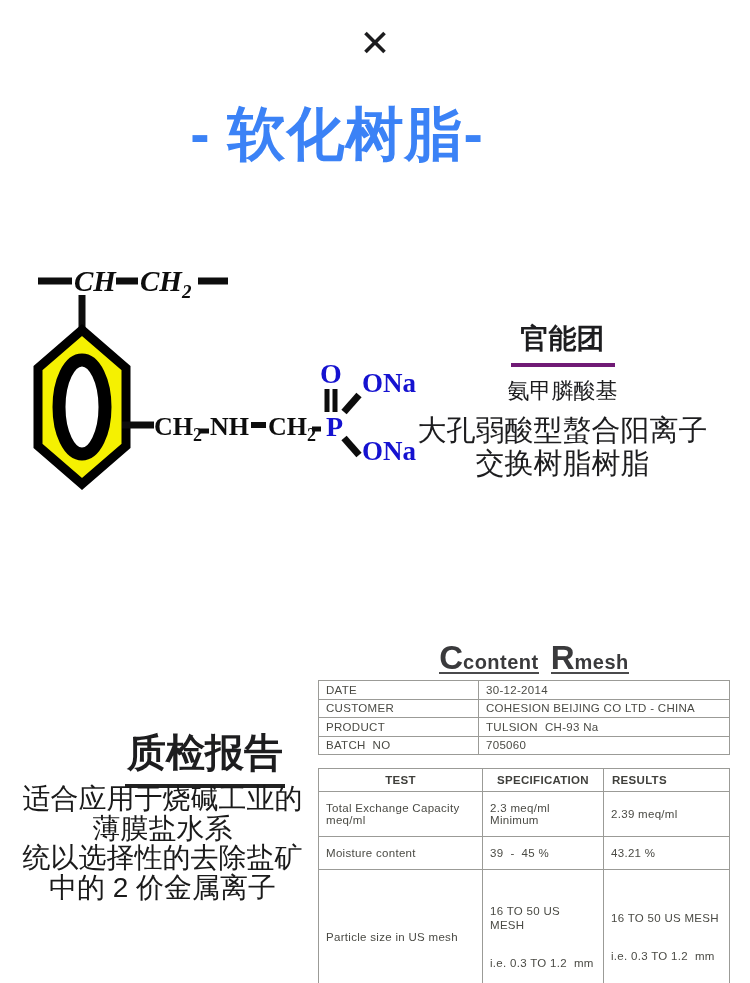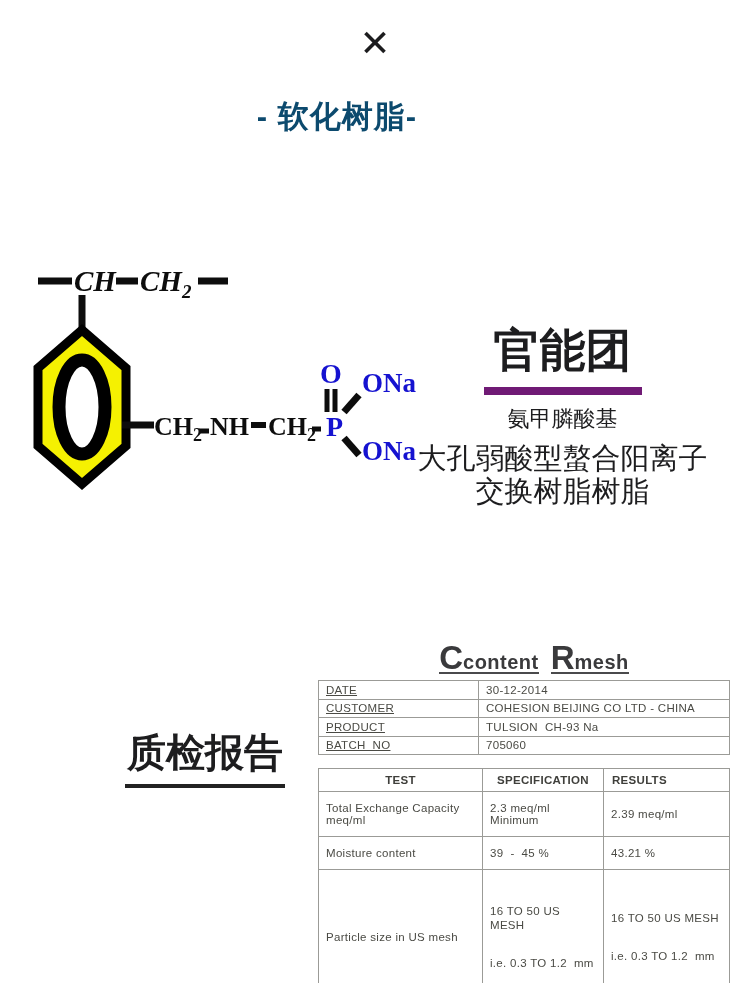--- a/index.html
+++ b/index.html
@@ -5,35 +5,35 @@
   html,body{margin:0;padding:0;}
   body{background:#ffffff;font-family:"Liberation Sans","DejaVu Sans",sans-serif;}
   .page{position:relative;width:750px;height:983px;background:#ffffff;overflow:hidden;}
 
   
   .close-icon{position:absolute;top:24px;left:0;width:750px;text-align:center;
     font-size:37px;font-weight:900;color:#1c1c1e;line-height:40px;cursor:pointer;}
 
   
   .page-title{position:absolute;top:96px;left:0;width:674px;text-align:center;
-    font-size:31px;font-weight:800;color:#0c4a6e;letter-spacing:1px;}
+    font-size:58px;font-weight:800;color:#3b82f6;letter-spacing:1px;}
 
   
   .molecule{position:absolute;left:20px;top:248px;}
   .mol-bb{font-family:"Liberation Serif","DejaVu Serif",serif;font-style:italic;font-weight:bold;font-size:29px;fill:#0d0d0d;}
   .mol-bb .sub{font-size:19px;}
   .mol-chain{font-family:"Liberation Serif","DejaVu Serif",serif;font-weight:bold;font-size:26px;fill:#0d0d0d;}
   .mol-chain .sub{font-size:18px;}
   .mol-blue{font-family:"Liberation Serif","DejaVu Serif",serif;font-weight:bold;font-size:27px;fill:#1512d0;}
   .mol-blue-lg{font-family:"Liberation Serif","DejaVu Serif",serif;font-weight:bold;font-size:28px;fill:#1512d0;}
 
   
   .fg-block{position:absolute;left:375px;top:320px;width:375px;text-align:center;color:#1d1d1f;}
-  .fg-heading{display:inline-block;font-size:46px;font-weight:800;
-    border-bottom:8px solid #701a75;padding:0 10px 5px 10px;}
+  .fg-heading{display:inline-block;font-size:28px;font-weight:800;
+    border-bottom:4px solid #701a75;padding:0 10px 5px 10px;}
   .fg-line1{margin-top:9px;font-size:22px;}
   .fg-line2{margin-top:8px;font-size:29px;line-height:33px;}
   .fg-line3{font-size:29px;line-height:33px;}
 
   
   .qc-heading-wrap{position:absolute;left:0;top:726px;width:410px;text-align:center;}
   .qc-heading{display:inline-block;font-size:39px;font-weight:800;color:#1d1d1f;
     border-bottom:4px solid #222;padding:0 2px 4px 2px;}
   .qc-text{position:absolute;left:5px;top:784px;width:315px;text-align:center;
     font-size:28px;line-height:29.5px;color:#1a1a1a;}
@@ -45,21 +45,21 @@
   .report-title .word{border-bottom:2px solid #4a4a4c;padding-bottom:0px;}
   .report-title .cap{font-size:33px;}
   .report-title .rest{font-size:20px;letter-spacing:.5px;}
   .report-title .gap{display:inline-block;width:12px;}
 
   table.rep{border-collapse:collapse;width:412px;table-layout:fixed;
     font-size:11.5px;color:#4a4a44;letter-spacing:.3px;}
   table.rep td, table.rep th{border:1px solid #9b9b97;white-space:pre-wrap;vertical-align:middle;}
 
   .info-table td{padding:1.5px 7px;height:14.5px;}
-  .info-table .i-label{width:145px;text-decoration:underline;}
+  .info-table .i-label{width:145px;}
 
   .test-table{margin-top:13px;}
   .test-table th{padding:5px 4px;font-size:11.5px;font-weight:bold;color:#3f3f3b;}
   .test-table th.h-res{text-align:left;padding-left:8px;}
   .test-table td{padding:10px 7px;text-align:left;}
   .test-table .c-test{width:155px;margin-top:46px;}
   .test-table .c-spec{width:112px;}
   .test-table .cell-line{line-height:14px;}
 </style>
 </head>
@@ -104,20 +104,26 @@
 
   <div class="fg-block">
     <div><span class="fg-heading">官能团</span></div>
     <div class="fg-line1">氨甲膦酸基</div>
     <div class="fg-line2">大孔弱酸型螯合阳离子</div>
     <div class="fg-line3">交换树脂树脂</div>
   </div>
 
   <div class="qc-heading-wrap">
     <span class="qc-heading">质检报告</span>
+  </div>
+  <div class="qc-text">
+    <div>适合应用于烧碱工业的</div>
+    <div>薄膜盐水系</div>
+    <div>统以选择性的去除盐矿</div>
+    <div>中的 2 价金属离子</div>
   </div>
 
   <div class="report">
     <div class="report-title">
       <span class="word"><span class="cap">C</span><span class="rest">content</span></span><span class="gap"></span><span class="word"><span class="cap">R</span><span class="rest">mesh</span></span>
     </div>
 
     <table class="rep info-table">
       <tbody>
         <tr>

